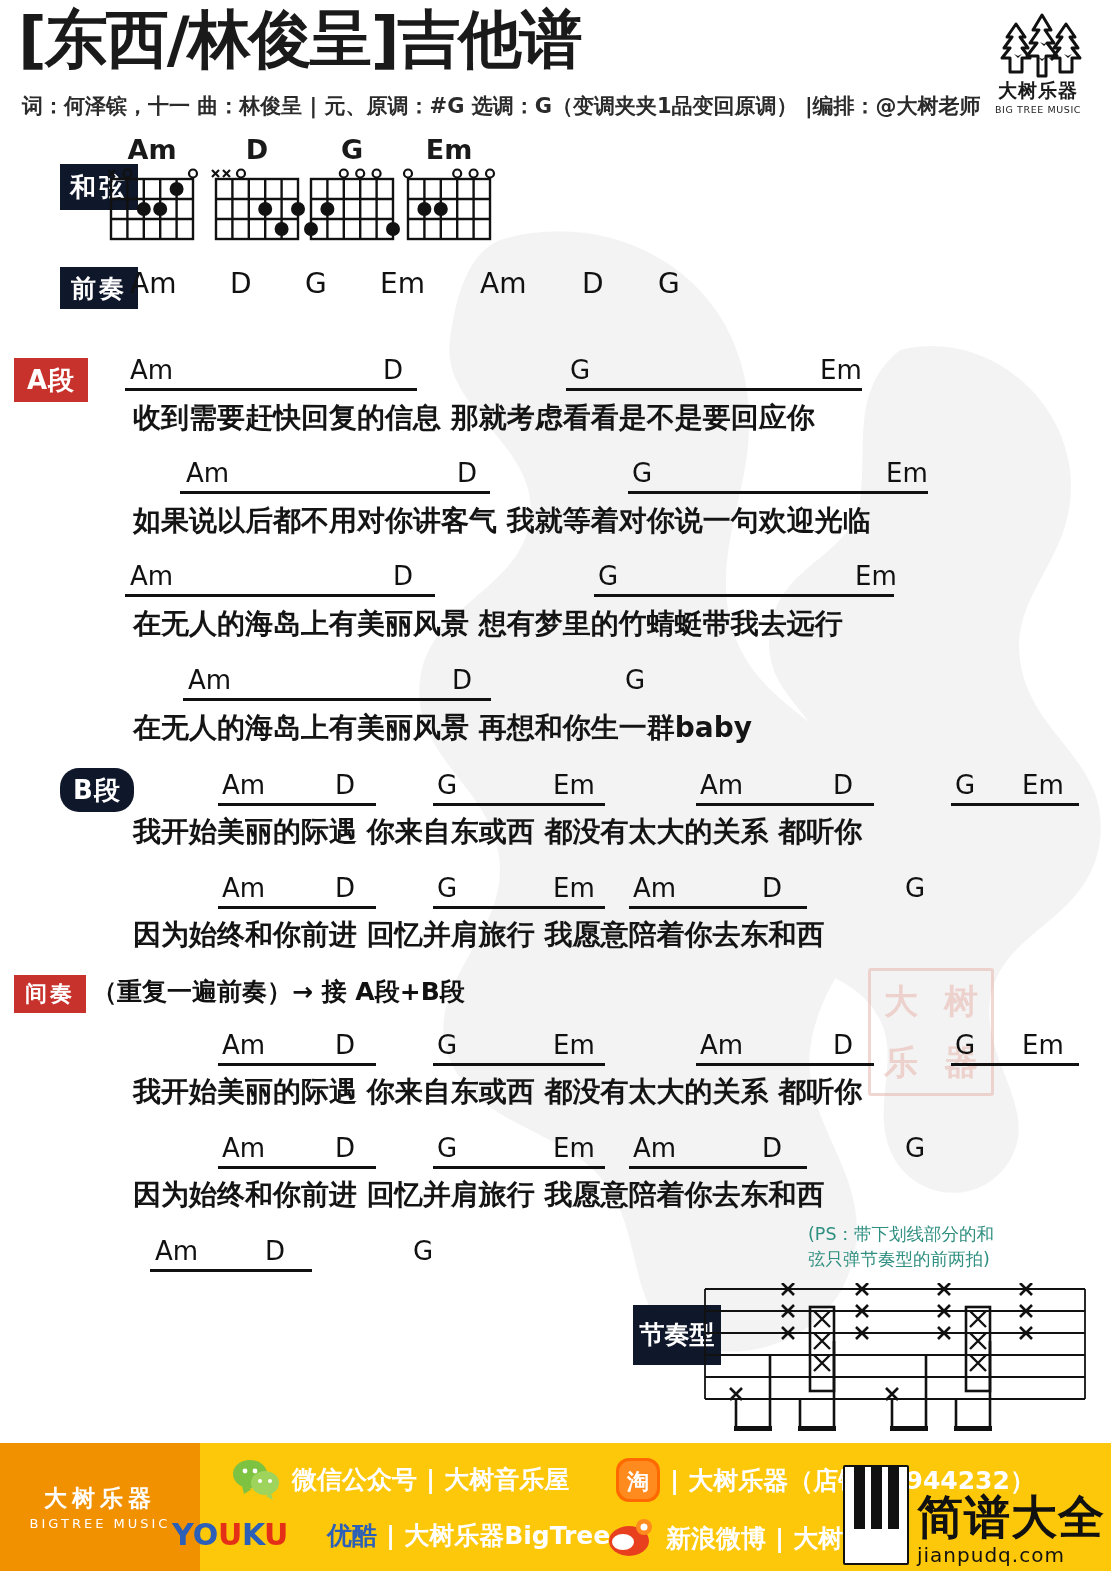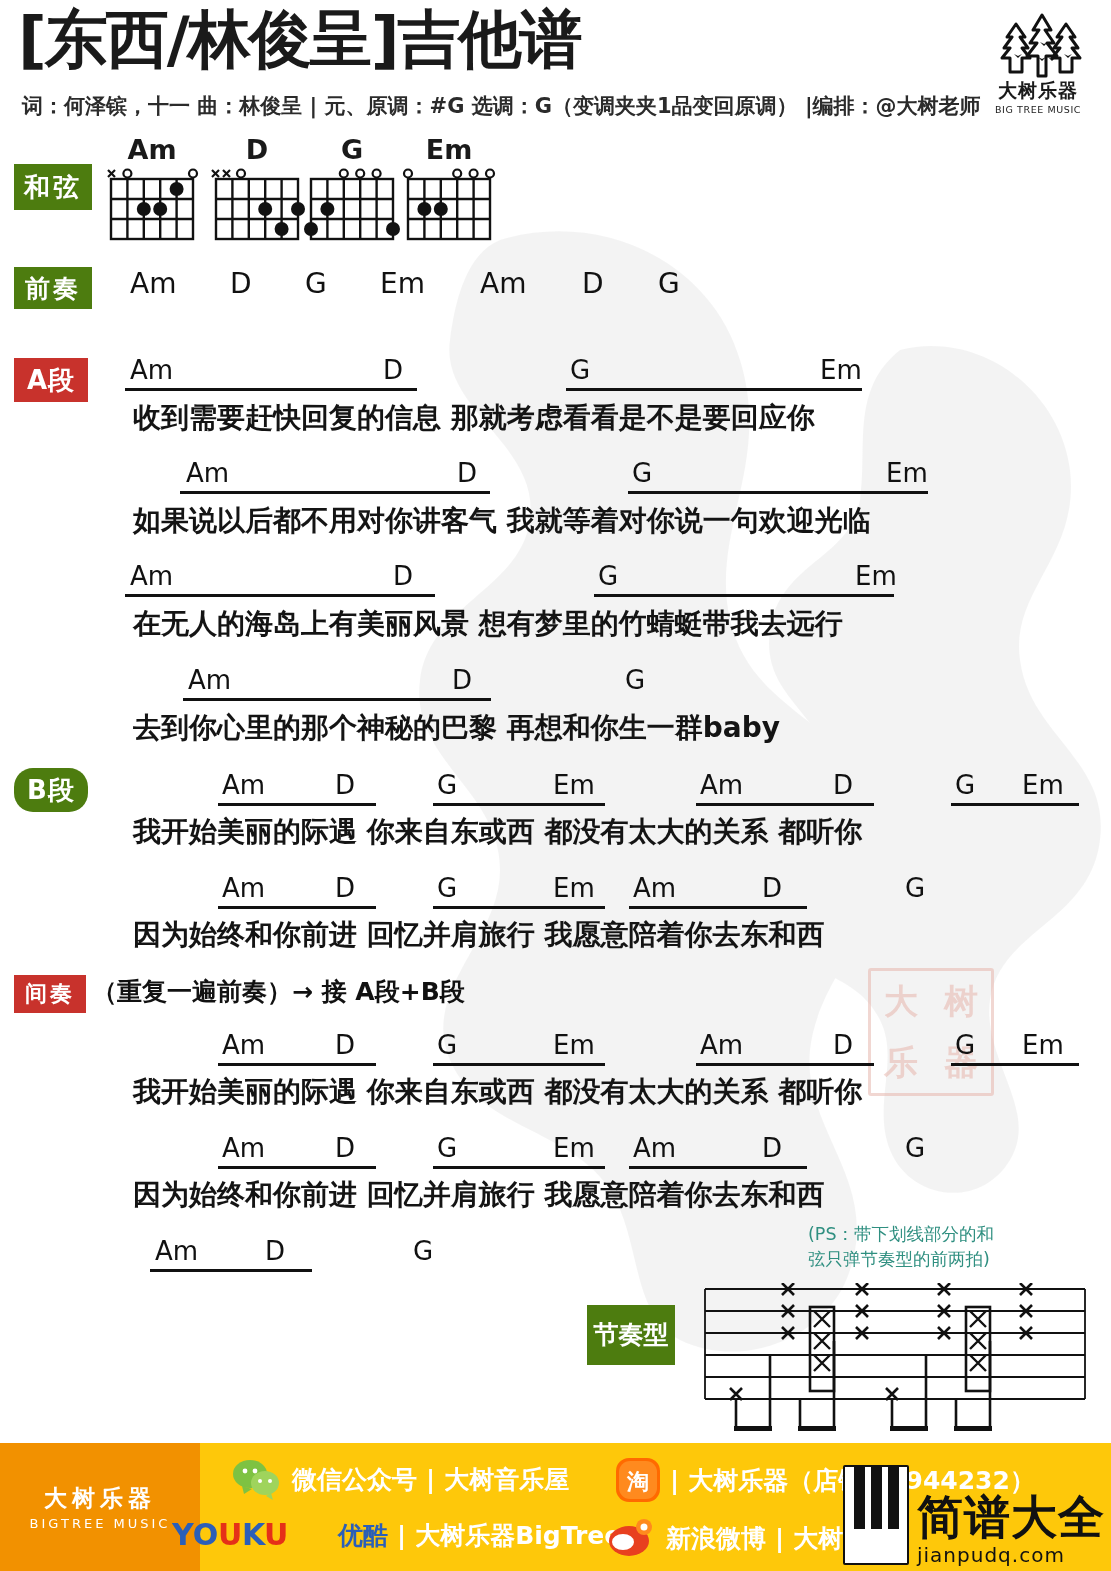--- a/index.html
+++ b/index.html
@@ -32,21 +32,21 @@
   .logo-en{font-size:9.5px;letter-spacing:.6px;color:#222;}
 
   
   .badge{
     position:absolute;
     color:#fff;font-weight:bold;text-align:center;
     font-family:"DejaVu Sans","Liberation Sans",sans-serif;
     letter-spacing:3px;
     display:flex;align-items:center;justify-content:center;
   }
-  .badge.pink{background:#4d7c0f;}
+  .badge.pink{background:#0f172a;margin-left:46px;}
   .badge.deep{background:#c8322c;}
 
   
   .chordbox{position:absolute;}
   .chordbox .cname{
     text-align:center;font-size:27px;font-weight:bold;
     line-height:1;margin-bottom:2px;
   }
   .chordbox svg{display:block;}
   .ch{
@@ -290,21 +290,21 @@
   <div class="uline" style="left:125px;top:594px;width:310px;"></div>
   <div class="ch" style="left:598px;top:561px;">G</div>
   <div class="ch" style="left:855px;top:561px;">Em</div>
   <div class="uline" style="left:594px;top:594px;width:300px;"></div>
   <div class="lyric" style="left:133px;top:610px;">在无人的海岛上有美丽风景  想有梦里的竹蜻蜓带我去远行</div>
 
   <div class="ch" style="left:188px;top:665px;">Am</div>
   <div class="ch" style="left:452px;top:665px;">D</div>
   <div class="uline" style="left:183px;top:698px;width:308px;"></div>
   <div class="ch" style="left:625px;top:665px;">G</div>
-  <div class="lyric" style="left:133px;top:714px;">去到你心里的那个神秘的巴黎  再想和你生一群baby</div>
+  <div class="lyric" style="left:133px;top:714px;">在无人的海岛上有美丽风景  再想和你生一群baby</div>
 
   <div class="ch" style="left:222px;top:770px;">Am</div>
   <div class="ch" style="left:335px;top:770px;">D</div>
   <div class="uline" style="left:218px;top:803px;width:158px;"></div>
   <div class="ch" style="left:437px;top:770px;">G</div>
   <div class="ch" style="left:553px;top:770px;">Em</div>
   <div class="uline" style="left:433px;top:803px;width:172px;"></div>
   <div class="ch" style="left:700px;top:770px;">Am</div>
   <div class="ch" style="left:833px;top:770px;">D</div>
   <div class="uline" style="left:696px;top:803px;width:178px;"></div>
@@ -475,21 +475,21 @@
       <span class="ftext">大树乐器（店铺号1944232）</span>
     </div>
 
     <div class="frow" style="left:172px;top:74px;">
       <svg width="148" height="36" viewBox="0 0 148 36">
         <text x="0" y="28" font-size="30" font-weight="bold" fill="#2b5fb8" font-family="'DejaVu Sans',sans-serif">YO</text>
         <text x="46" y="28" font-size="30" font-weight="bold" fill="#e53018" font-family="'DejaVu Sans',sans-serif">U</text>
         <text x="70" y="28" font-size="30" font-weight="bold" fill="#2b5fb8" font-family="'DejaVu Sans',sans-serif">K</text>
         <text x="92" y="28" font-size="30" font-weight="bold" fill="#e53018" font-family="'DejaVu Sans',sans-serif">U</text>
       </svg>
-      <span class="ftext" style="margin-left:18px;color:#2b5fb8;">优酷</span>
+      <span class="ftext" style="margin-left:7px;color:#2b5fb8;">优酷</span>
       <span class="fsep">|</span>
       <span class="ftext">大树乐器BigTree</span>
     </div>
 
     <div class="frow" style="left:608px;top:74px;">
       <svg width="48" height="42" viewBox="0 0 48 42">
         <ellipse cx="21" cy="24" rx="20" ry="15" fill="#e8401f"></ellipse>
         <ellipse cx="15" cy="25" rx="11" ry="8" fill="#fff"></ellipse>
         <circle cx="36" cy="10" r="8" fill="#ff8a1e"></circle>
         <circle cx="36" cy="10" r="3.5" fill="#fff"></circle>

